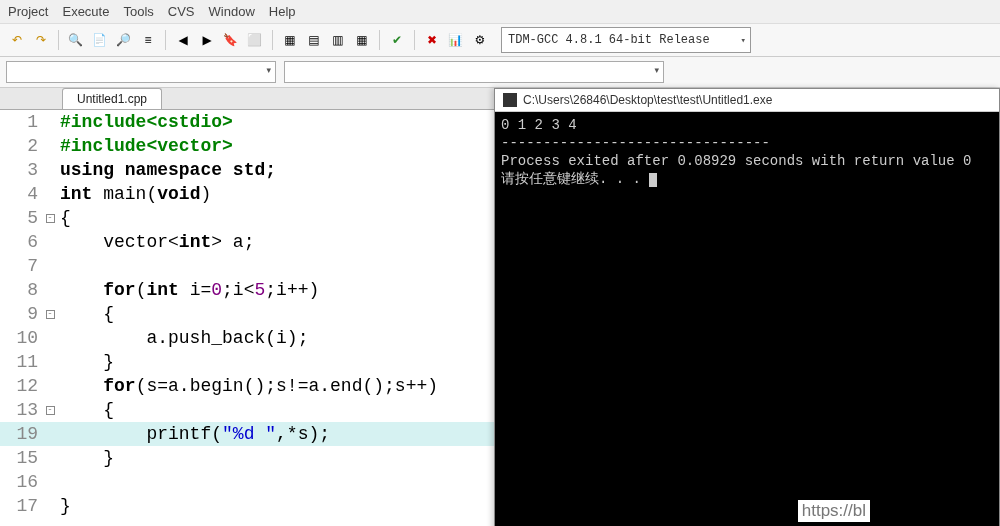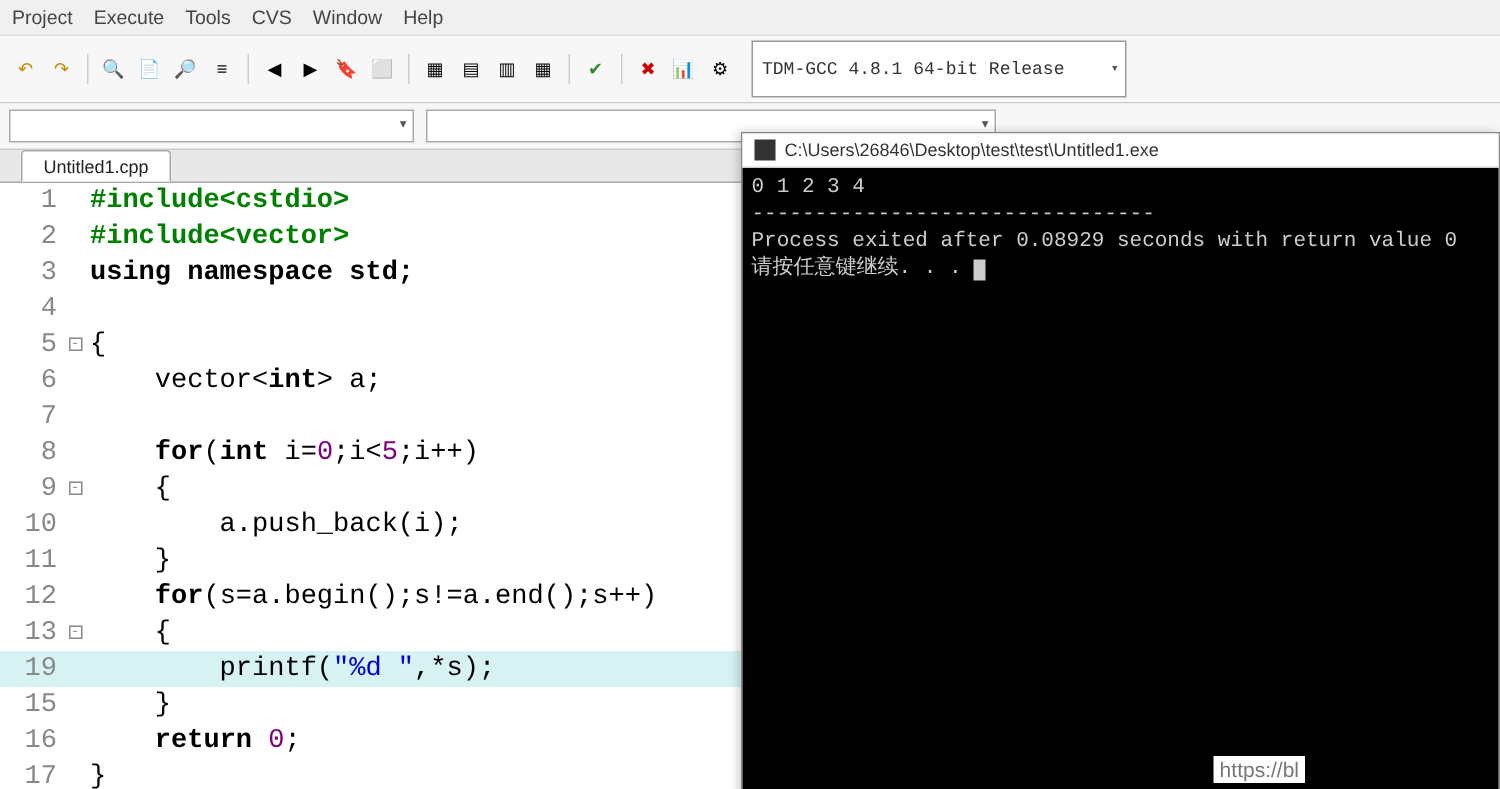--- a/index.html
+++ b/index.html
@@ -2,49 +2,49 @@
 <html><head>
 <meta charset="utf-8">
 <style>
 * { margin: 0; padding: 0; box-sizing: border-box; }
 body { font-family: "Segoe UI", Arial, sans-serif; font-size: 12px; background: #f0f0f0; width: 1000px; height: 526px; overflow: hidden; position: relative; }
 .menu-bar { display: flex; gap: 14px; padding: 4px 8px; background: #f0f0f0; font-size: 13px; color: #444; border-bottom: 1px solid #ddd; }
 .menu-item { cursor: default; }
 .toolbar { display: flex; align-items: center; padding: 3px 6px; background: #f7f7f7; border-bottom: 1px solid #ccc; gap: 2px; }
 .tb-btn { width: 22px; height: 22px; display: inline-flex; align-items: center; justify-content: center; border: 1px solid transparent; }
 .tb-sep { width: 1px; height: 20px; background: #ccc; margin: 0 4px; }
-.compiler-box { margin-left: 8px; border: 1px solid #999; background: #fff; height: 38px; display: flex; align-items: center; padding: 0 18px 0 6px; font-family: "Courier New", monospace; font-size: 12px; color: #333; position: relative; min-width: 250px; }
+.compiler-box { margin-left: 8px; border: 1px solid #999; background: #fff; height: 26px; display: flex; align-items: center; padding: 0 18px 0 6px; font-family: "Courier New", monospace; font-size: 12px; color: #333; position: relative; min-width: 250px; }
 .compiler-box::after { content: "▾"; position: absolute; right: 4px; font-size: 9px; color: #555; }
 .combo-row { display: flex; padding: 4px 6px; gap: 8px; background: #f7f7f7; border-bottom: 1px solid #ccc; }
 .combo { border: 1px solid #aaa; background: #fff; height: 22px; flex: 1; max-width: 270px; position: relative; }
 .combo::after { content: "▾"; position: absolute; right: 4px; top: 3px; font-size: 9px; color: #555; }
 .combo.wide { max-width: 380px; }
 .tab-row { display: flex; background: #e8e8e8; border-bottom: 1px solid #aaa; padding-left: 14px; }
-.tab { background: #fff; border: 1px solid #aaa; border-bottom: none; padding: 3px 14px; font-size: 12px; color: #222; border-radius: 3px 3px 0 0; }
+.tab { background: #fff; border: 1px solid #aaa; border-bottom: none; padding: 3px 14px; font-size: 12px; color: #222; border-radius: 3px 3px 0 0; margin-left: 48px; }
 .editor { background: #fff; font-family: Consolas, "Courier New", monospace; font-size: 18px; line-height: 24px; position: relative; height: 420px; overflow: hidden; }
 .line { display: flex; align-items: flex-start; }
 .gutter { width: 44px; text-align: right; padding-right: 6px; color: #888; user-select: none; flex-shrink: 0; }
 .fold { width: 12px; text-align: center; flex-shrink: 0; color: #888; font-size: 10px; line-height: 24px; }
 .fold .box { display: inline-block; width: 9px; height: 9px; border: 1px solid #888; line-height: 7px; font-size: 9px; text-align: center; }
 .code { white-space: pre; padding-left: 4px; }
 .line.hl { background: #d6f2f2; }
 .kw-pp { color: #008000; font-weight: bold; }
 .kw { color: #000; font-weight: bold; }
 .type { color: #000; font-weight: bold; }
 .num { color: #800080; }
 .str { color: #0000d0; }
 .plain { color: #000; }
 .console-window { position: absolute; left: 494px; top: 88px; width: 506px; height: 512px; background: #fff; border: 1px solid #888; box-shadow: -2px 0 6px rgba(0,0,0,0.2); }
 .console-title { display: flex; align-items: center; background: #fff; border-bottom: 1px solid #ccc; padding: 4px 8px; font-size: 12px; color: #333; gap: 6px; }
 .console-icon { width: 14px; height: 14px; background: #333; display: inline-block; }
 .console-body { background: #000; color: #ccc; font-family: "Courier New", monospace; font-size: 14px; padding: 4px 6px; height: calc(100% - 26px); white-space: pre; line-height: 18px; position: relative; }
 .cursor-blink { background: #ccc; width: 8px; height: 14px; display: inline-block; vertical-align: text-bottom; }
 .watermark { position: absolute; right: 8px; bottom: 28px; color: #0b7ddb; font-size: 36px; font-weight: bold; font-family: SimHei, sans-serif; text-shadow: 1px 1px 0 #053b6b; letter-spacing: 2px; }
 .watermark2 { position: absolute; right: 20px; bottom: 8px; color: #fdba74; font-size: 18px; font-weight: bold; font-family: Liberation Mono, monospace; text-shadow: 1px 1px 0 #053b6b; }
-.footer-url { position: absolute; right: 130px; bottom: 4px; color: #777; font-size: 14px; background: #fff; padding: 1px 4px; }
+.footer-url { position: absolute; right: 130px; bottom: 4px; color: #777; font-size: 17px; background: #fff; padding: 1px 4px; }
 </style>
 </head>
 <body>
 
 <div class="menu-bar">
     <span class="menu-item">Project</span>
     <span class="menu-item">Execute</span>
     <span class="menu-item">Tools</span>
     <span class="menu-item">CVS</span>
     <span class="menu-item">Window</span>
@@ -99,20 +99,21 @@
       <div class="code"><span class="kw-pp">#include&lt;vector&gt;</span></div>
     </div>
     <div class="line">
       <div class="gutter">3</div>
       <div class="fold"></div>
       <div class="code"><span class="kw">using namespace std;</span></div>
     </div>
     <div class="line">
       <div class="gutter">4</div>
       <div class="fold"></div>
+      <div class="code"><span class="type">int </span><span class="plain">main</span><span class="plain">(</span><span class="kw">void</span><span class="plain">)</span></div>
     </div>
     <div class="line">
       <div class="gutter">5</div>
       <div class="fold"><span class="box">-</span></div>
       <div class="code"><span class="plain">{</span></div>
     </div>
     <div class="line">
       <div class="gutter">6</div>
       <div class="fold"></div>
       <div class="code"><span class="plain">    vector&lt;</span><span class="type">int</span><span class="plain">&gt; a;</span></div>
@@ -157,21 +158,20 @@
       <div class="code"><span class="plain">        printf(</span><span class="str">"%d "</span><span class="plain">,*s);</span></div>
     </div>
     <div class="line">
       <div class="gutter">15</div>
       <div class="fold"></div>
       <div class="code"><span class="plain">    }</span></div>
     </div>
     <div class="line">
       <div class="gutter">16</div>
       <div class="fold"></div>
-      <div class="code"><span class="plain">    </span><span class="kw">return </span><span class="num">0</span><span class="plain">;</span></div>
     </div>
     <div class="line">
       <div class="gutter">17</div>
       <div class="fold"></div>
       <div class="code"><span class="plain">}</span></div>
     </div>
   </div>
 
 <div class="console-window">
   <div class="console-title">

